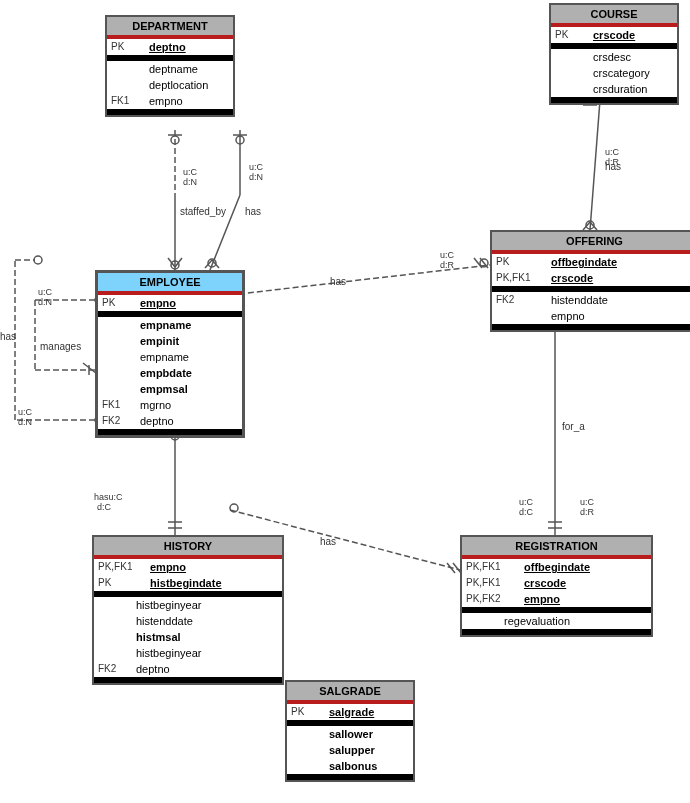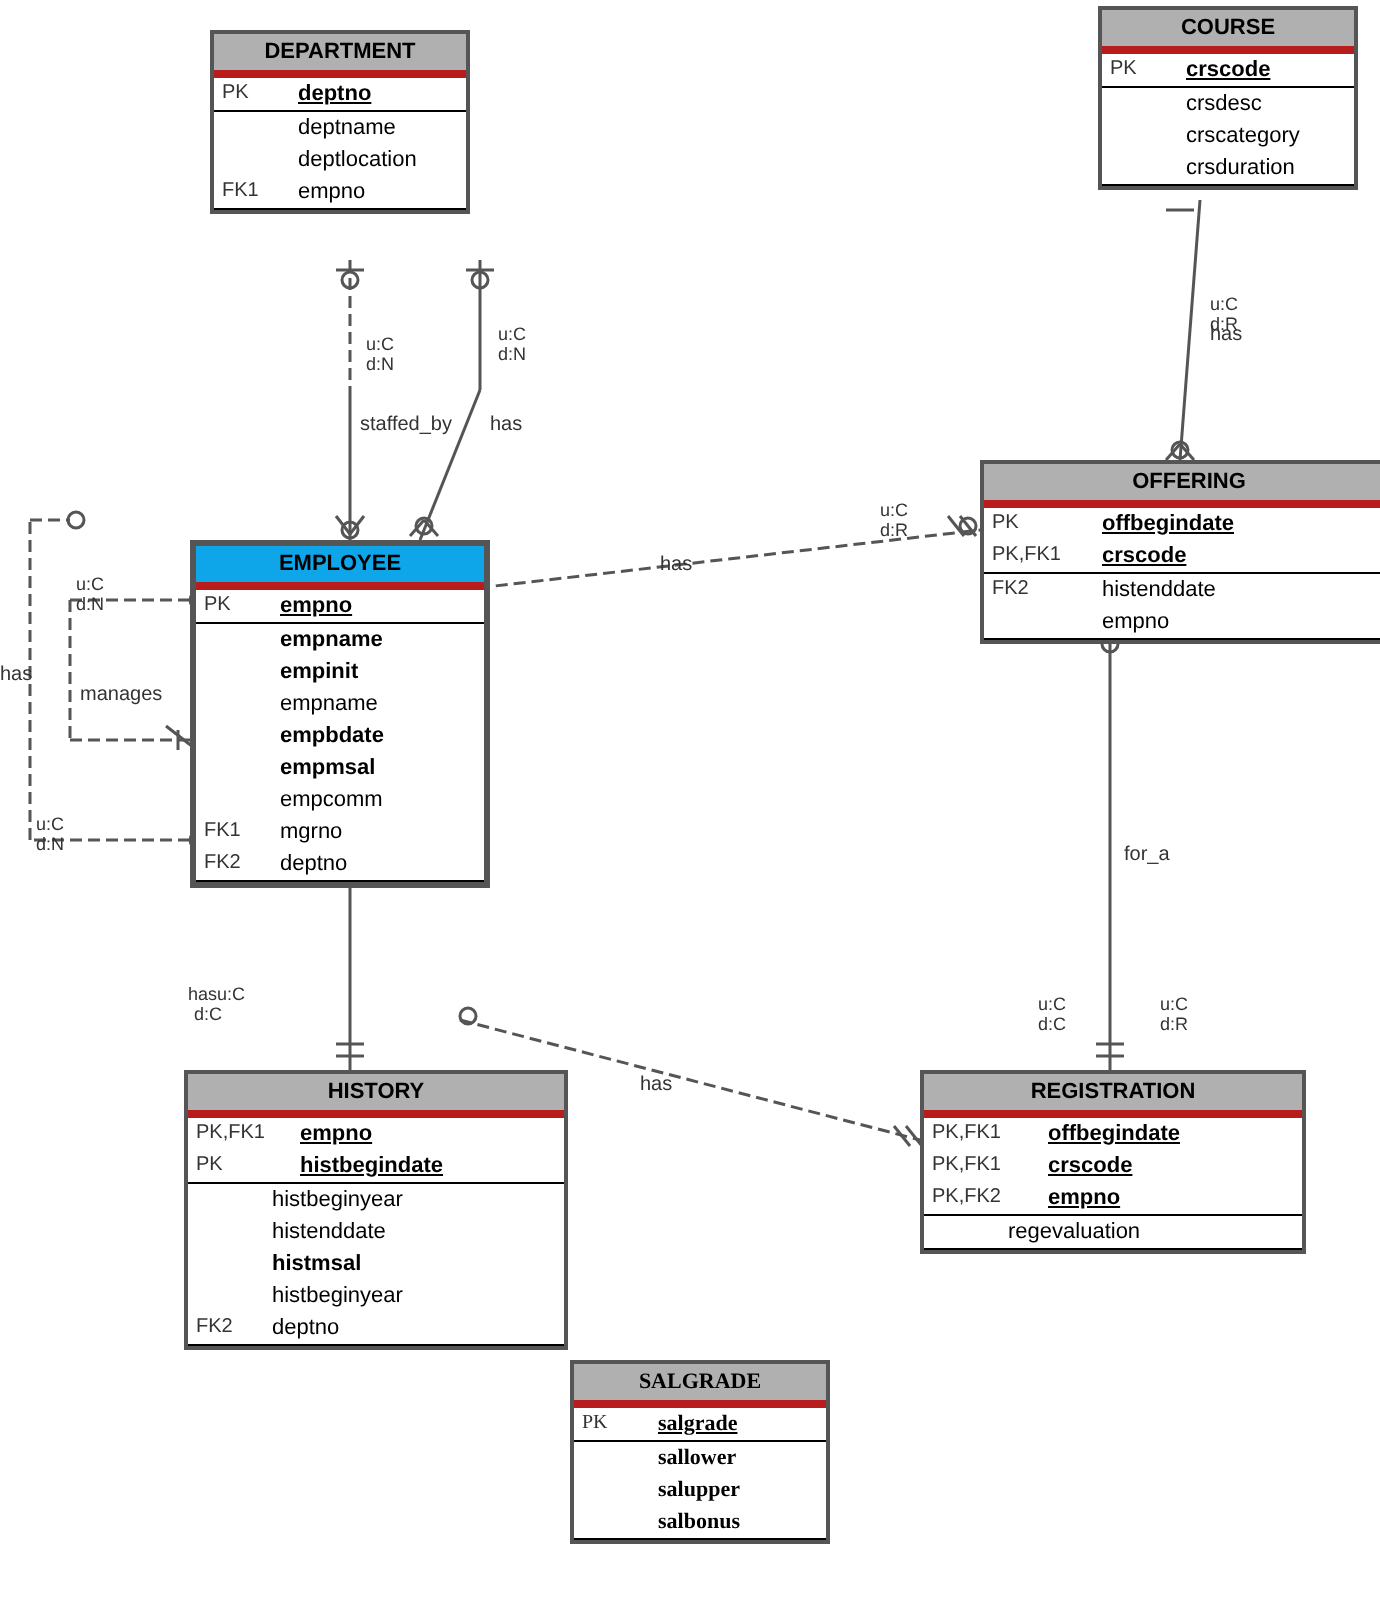--- a/index.html
+++ b/index.html
@@ -26,21 +26,21 @@
     }
     .entity-header {
       background: #b0b0b0;
       text-align: center;
       font-weight: bold;
       font-size: 11px;
       padding: 3px 5px;
       border-bottom: 4px solid #b91c1c;
     }
     .entity-section {
-      border-bottom: 1px solid #000000;
+      border-bottom: 6px solid #000000;
     }
     .entity-row {
       display: flex;
       align-items: flex-start;
       padding: 2px 4px;
       min-height: 16px;
     }
     .entity-key-col {
       min-width: 38px;
       font-size: 10px;
@@ -224,21 +224,21 @@
         <span class="entity-field-col field-name">crscategory</span>
       </div>
       <div class="entity-row">
         <span class="entity-key-col"></span>
         <span class="entity-field-col field-name">crsduration</span>
       </div>
     </div>
   </div>
 
   <div class="entity" style="left:95px; top:270px; width:150px; border:3px solid #555;">
-    <div class="entity-header" style="background:#0ea5e9;">
+    <div class="entity-header" style="background:#7dd3fc;">
       <span>EMPLOYEE</span>
     </div>
     <div class="entity-section">
       <div class="entity-row">
         <span class="entity-key-col">PK</span>
         <span class="entity-field-col field-name field-pk">empno</span>
       </div>
     </div>
     <div class="entity-section">
       <div class="entity-row">
@@ -255,24 +255,20 @@
       </div>
       <div class="entity-row">
         <span class="entity-key-col"></span>
         <span class="entity-field-col field-name field-bold">empbdate</span>
       </div>
       <div class="entity-row">
         <span class="entity-key-col"></span>
         <span class="entity-field-col field-name field-bold">empmsal</span>
       </div>
       <div class="entity-row">
-        <span class="entity-key-col"></span>
-        <span class="entity-field-col field-name">empcomm</span>
-      </div>
-      <div class="entity-row">
         <span class="entity-key-col">FK1</span>
         <span class="entity-field-col field-name">mgrno</span>
       </div>
       <div class="entity-row">
         <span class="entity-key-col">FK2</span>
         <span class="entity-field-col field-name">deptno</span>
       </div>
     </div>
   </div>
 
@@ -359,21 +355,21 @@
       </div>
     </div>
     <div class="entity-section">
       <div class="entity-row">
         <span class="entity-key-col"></span>
         <span class="entity-field-col field-name">regevaluation</span>
       </div>
     </div>
   </div>
 
-  <div class="entity" style="left:285px; top:680px; width:127px;font-family:Liberation Serif, serif;">
+  <div class="entity" style="left:285px; top:680px; width:127px;">
     <div class="entity-header">
       <span>SALGRADE</span>
     </div>
     <div class="entity-section">
       <div class="entity-row">
         <span class="entity-key-col">PK</span>
         <span class="entity-field-col field-name field-pk">salgrade</span>
       </div>
     </div>
     <div class="entity-section">

